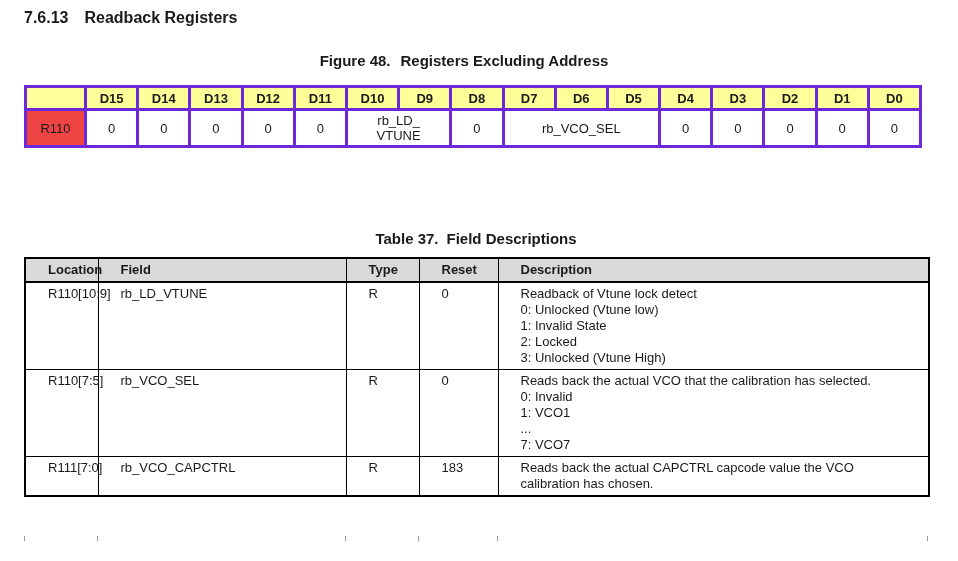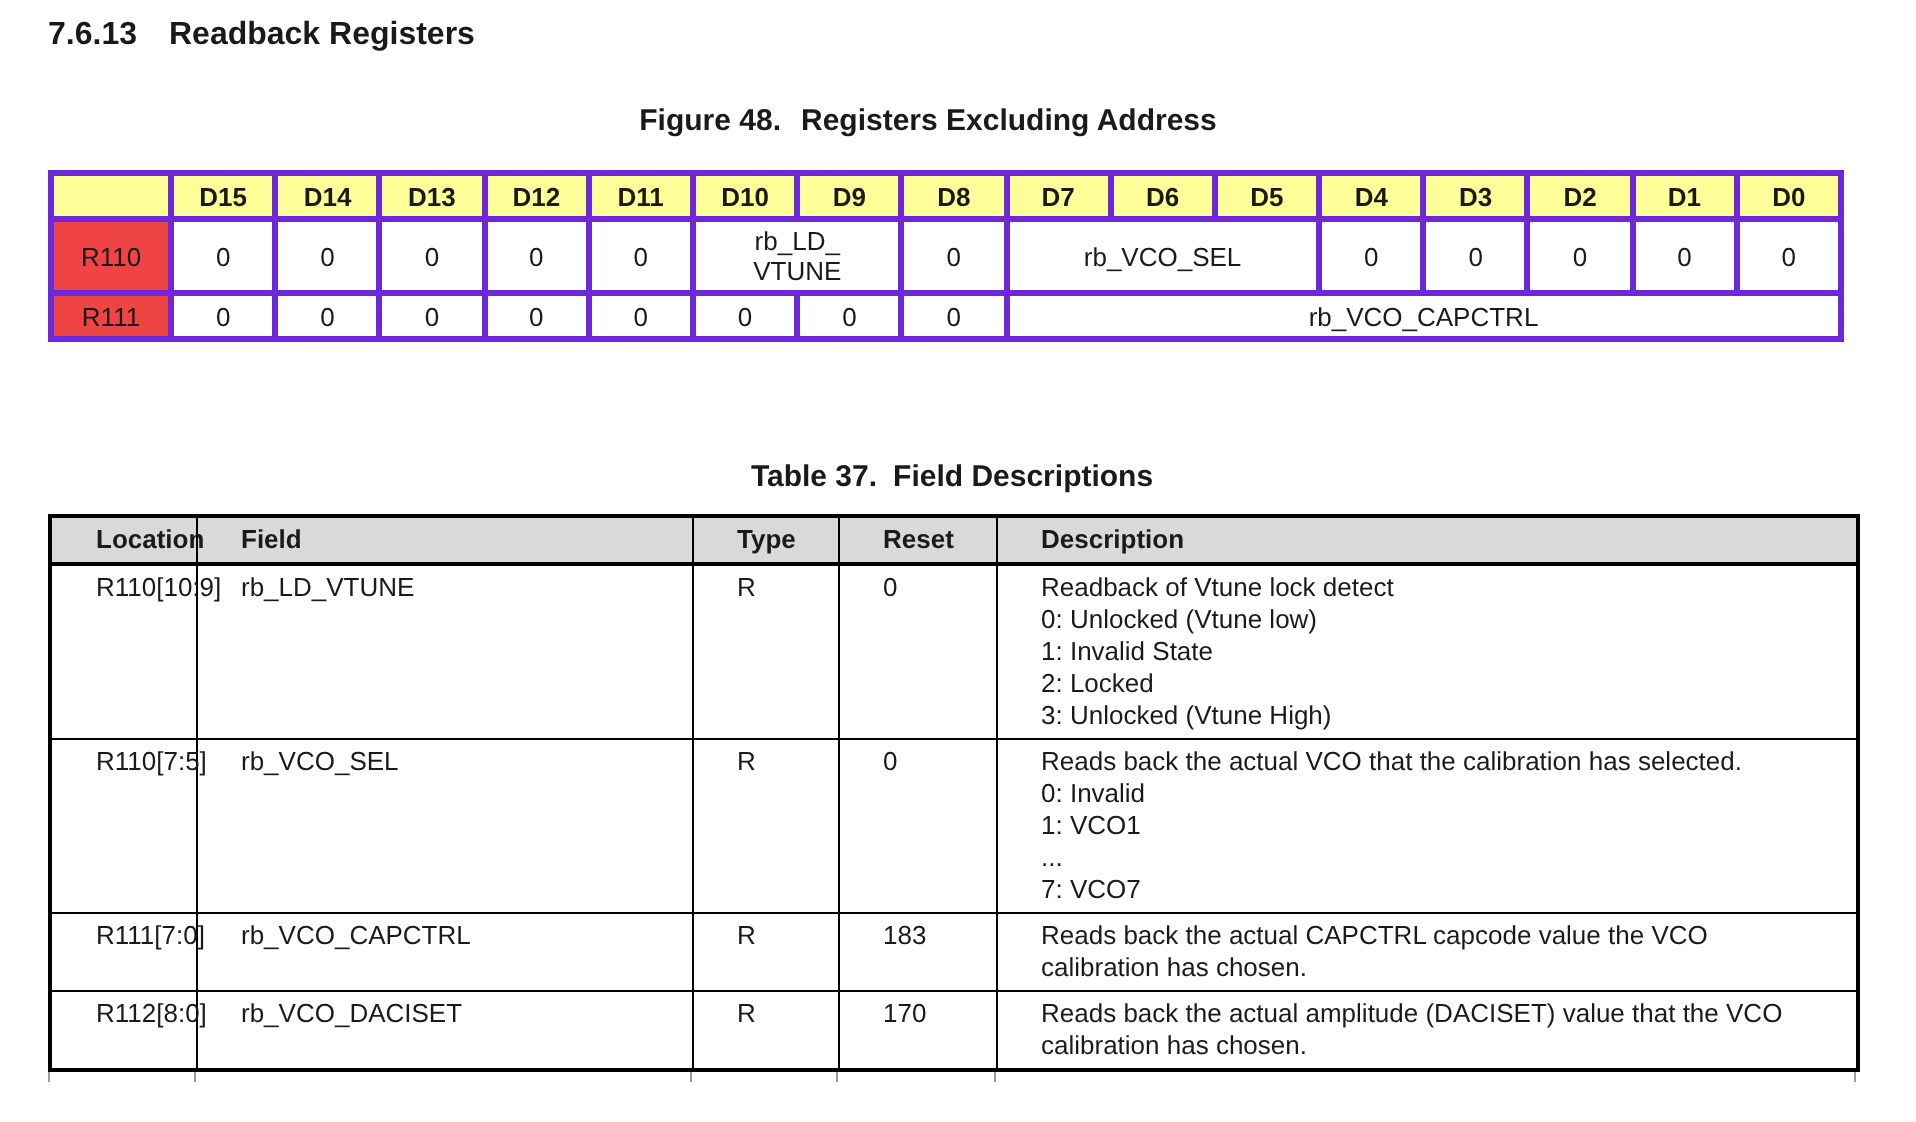--- a/index.html
+++ b/index.html
@@ -107,32 +107,20 @@
           <td>0</td>
           <td colspan="2" class="bit-field">rb_LD_<br>VTUNE</td>
           <td>0</td>
           <td colspan="3" class="bit-field">rb_VCO_SEL</td>
           <td>0</td>
           <td>0</td>
           <td>0</td>
           <td>0</td>
           <td>0</td>
         </tr>
-        <tr class="row-short">
-          <th>R111</th>
-          <td>0</td>
-          <td>0</td>
-          <td>0</td>
-          <td>0</td>
-          <td>0</td>
-          <td>0</td>
-          <td>0</td>
-          <td>0</td>
-          <td colspan="8" class="bit-field">rb_VCO_CAPCTRL</td>
-        </tr>
       </tbody>
   </table>
 
 
   <div class="tbl-caption">
     <span class="cap-label">Table 37.</span><span>Field Descriptions</span>
   </div>
 
   <table class="field-table">
     <colgroup>
@@ -166,27 +154,20 @@
           <td>0</td>
           <td>Reads back the actual VCO that the calibration has selected.<br>0: Invalid<br>1: VCO1<br>...<br>7: VCO7</td>
         </tr>
         <tr>
           <td>R111[7:0]</td>
           <td>rb_VCO_CAPCTRL</td>
           <td>R</td>
           <td>183</td>
           <td>Reads back the actual CAPCTRL capcode value the VCO<br>calibration has chosen.</td>
         </tr>
-        <tr>
-          <td>R112[8:0]</td>
-          <td>rb_VCO_DACISET</td>
-          <td>R</td>
-          <td>170</td>
-          <td>Reads back the actual amplitude (DACISET) value that the VCO<br>calibration has chosen.</td>
-        </tr>
       </tbody>
   </table>
 
 <div class="continuation-stub" style="left: 24px; top: 536px;"></div>
     <div class="continuation-stub" style="left: 97px; top: 536px;"></div>
     <div class="continuation-stub" style="left: 345px; top: 536px;"></div>
     <div class="continuation-stub" style="left: 418px; top: 536px;"></div>
     <div class="continuation-stub" style="left: 497px; top: 536px;"></div>
     <div class="continuation-stub" style="left: 927px; top: 536px;"></div>
   </div>

